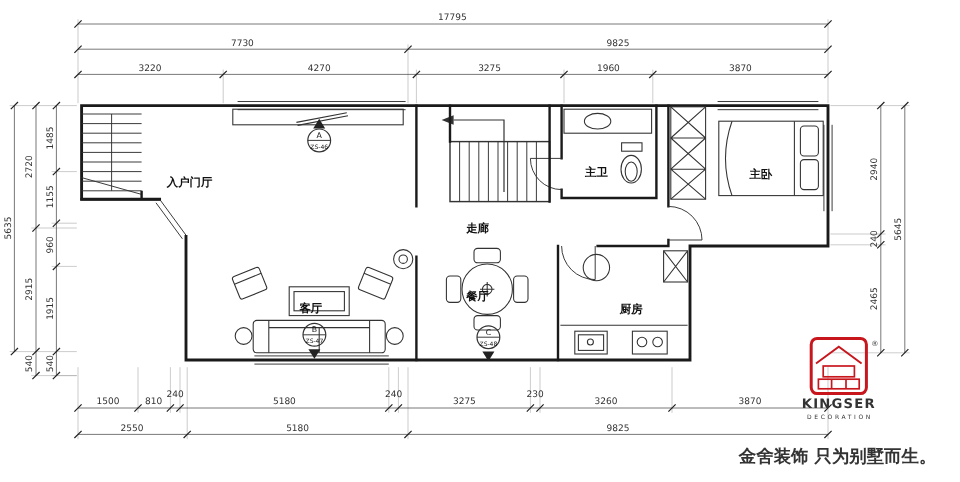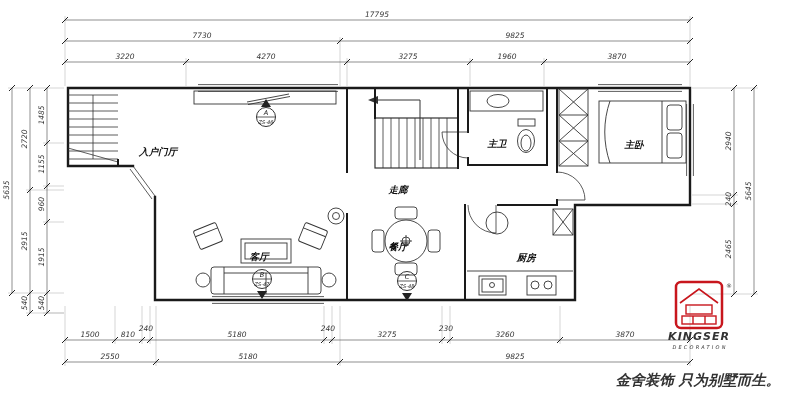--- a/index.html
+++ b/index.html
@@ -1,17 +1,17 @@
 <!DOCTYPE html>
 <html><head>
 <meta charset="utf-8">
 <style>
   html,body{margin:0;padding:0;background:#ffffff;}
   .stage{position:relative;width:800px;height:402px;background:#ffffff;overflow:hidden;
-         font-family:"DejaVu Sans","Liberation Sans",sans-serif;font-style:italic;}
+         font-family:"DejaVu Sans","Liberation Sans",sans-serif;}
   svg{display:block;}
   text{font-family:"DejaVu Sans","Liberation Sans",sans-serif;fill:#333;}
   .dim{font-size:7.5px;text-anchor:middle;fill:#333;}
   .room{font-size:9.5px;text-anchor:middle;fill:#111;font-weight:bold;}
   .mletter{font-size:6.5px;text-anchor:middle;fill:#111;}
   .mcode{font-size:5px;text-anchor:middle;fill:#111;}
   .brand-name{font-size:11px;font-weight:bold;text-anchor:middle;letter-spacing:1px;}
   .brand-sub{font-size:5px;text-anchor:middle;letter-spacing:2.2px;}
   .brand-reg{font-size:6px;text-anchor:middle;}
   .slogan{font-size:14.5px;font-weight:bold;text-anchor:middle;}

